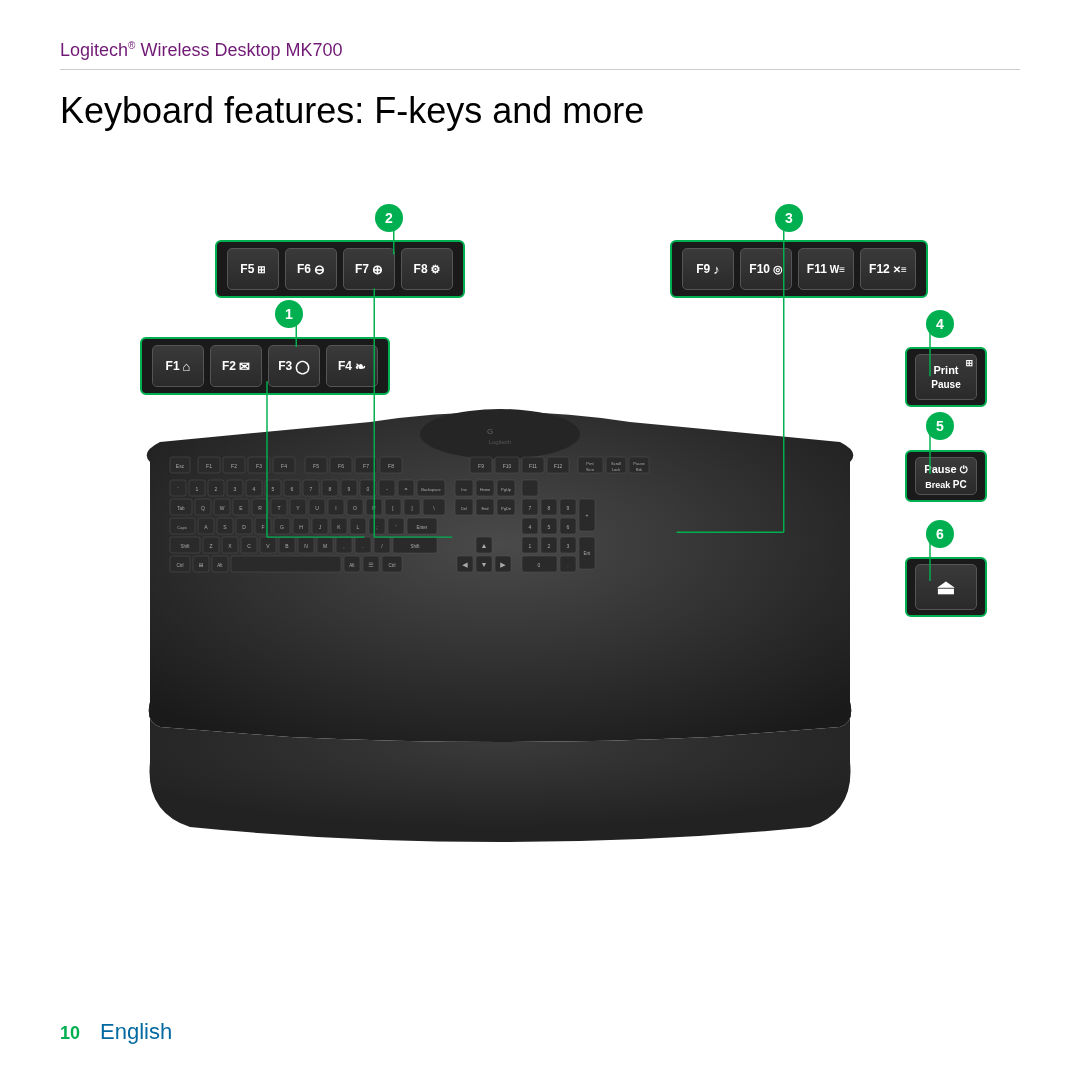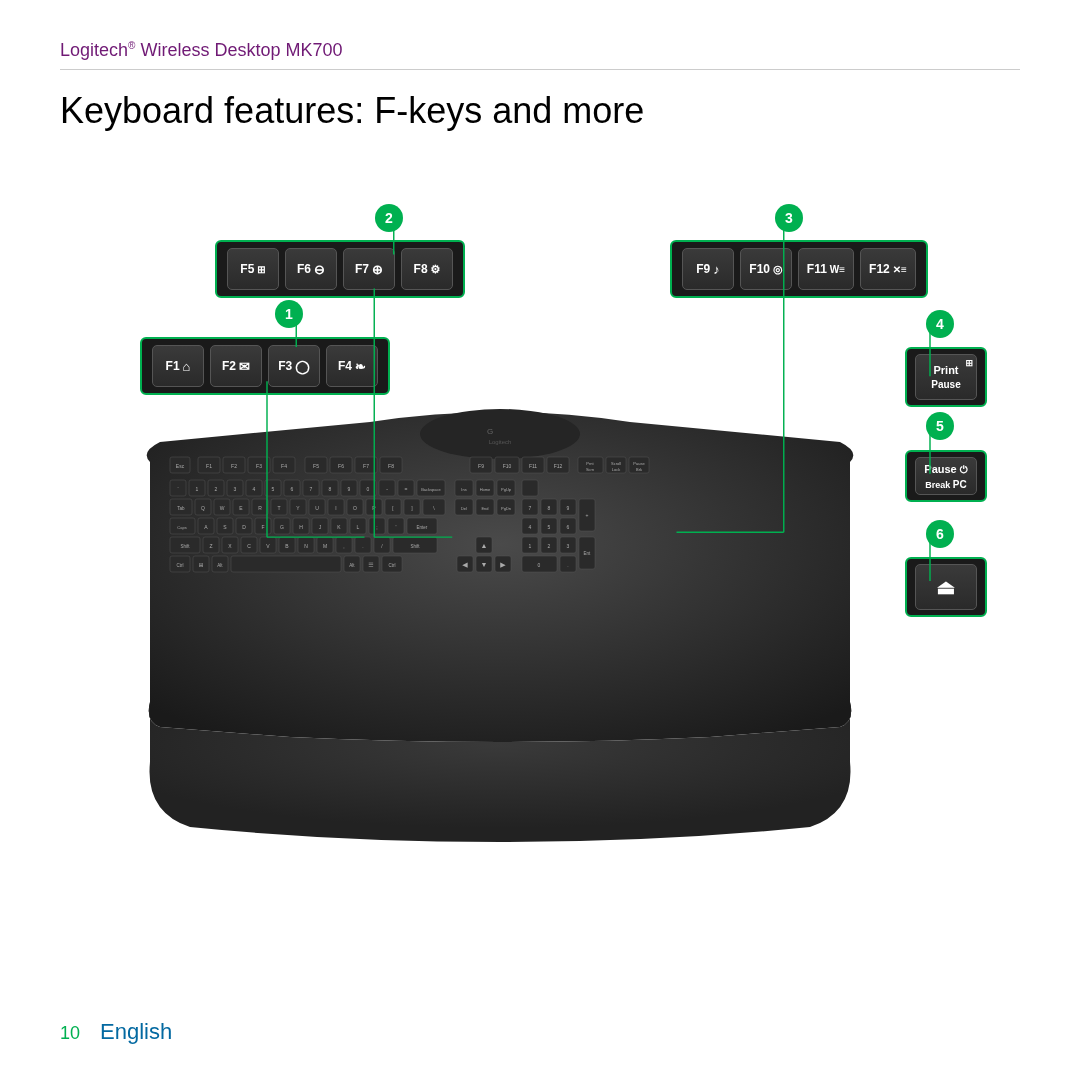--- a/index.html
+++ b/index.html
@@ -125,21 +125,21 @@
       position: absolute;
       bottom: 35px;
       left: 60px;
       display: flex;
       gap: 20px;
       align-items: baseline;
     }
     .footer-page {
       font-size: 18px;
       color: #00b050;
-      font-weight: normal;
+      font-weight: bold;
     }
     .footer-lang {
       font-size: 22px;
       color: #0369a1;
     }
 
     
     .svg-overlay {
       position: absolute;
       top: 0;

